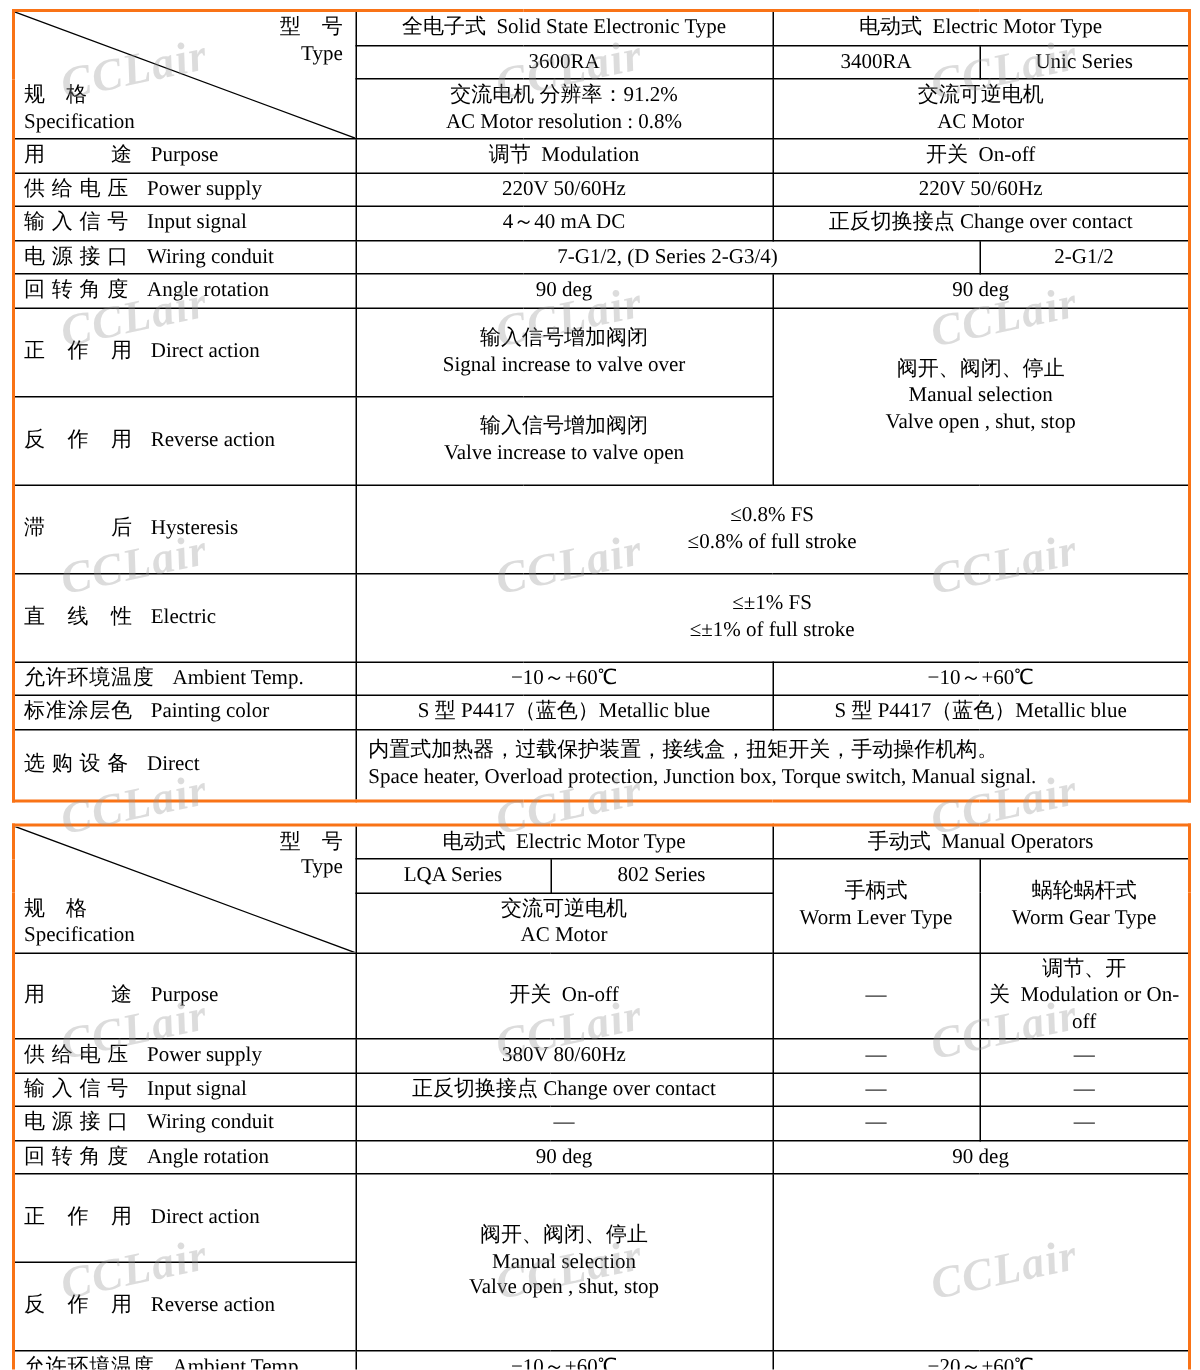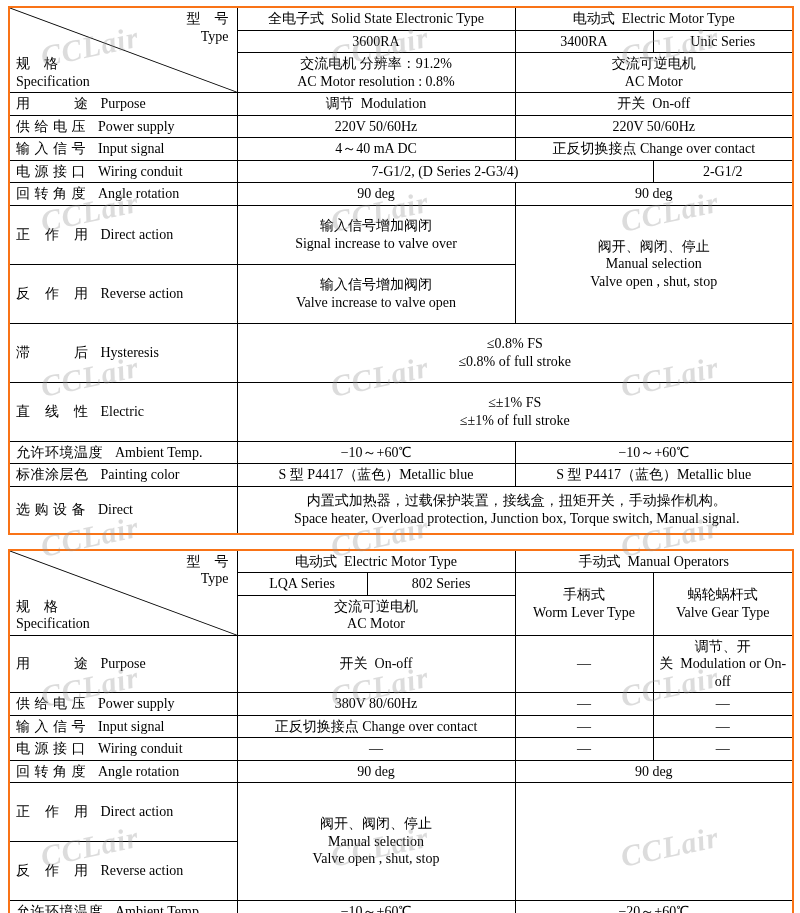--- a/index.html
+++ b/index.html
@@ -262,21 +262,21 @@
           <span class="cn">标准涂层色</span><span class="en">Painting color</span>
         </td>
         <td colspan="2">S 型 P4417（蓝色）Metallic blue</td>
         <td colspan="2">S 型 P4417（蓝色）Metallic blue</td>
       </tr>
 
       <tr>
         <td class="rowlabel tall">
           <span class="cn">选 购 设 备</span><span class="en">Direct</span>
         </td>
-        <td colspan="4" class="two-line tall" style="text-align:center; padding-left:8px !important;margin-left:45px;">
+        <td colspan="4" class="two-line tall" style="text-align:left; padding-left:8px !important;margin-left:45px;">
           <div>内置式加热器，过载保护装置，接线盒，扭矩开关，手动操作机构。</div>
           <div>Space heater, Overload protection, Junction box, Torque switch, Manual signal.</div>
         </td>
       </tr>
     </tbody>
   </table>
 
   <div class="spacer"></div>
 
   <table class="spec">
@@ -311,21 +311,21 @@
       </tr>
       <tr>
         <td>LQA Series</td>
         <td>802 Series</td>
         <td rowspan="2" class="two-line">
           <div>手柄式</div>
           <div>Worm Lever Type</div>
         </td>
         <td rowspan="2" class="two-line">
           <div>蜗轮蜗杆式</div>
-          <div>Valve Gear Type</div>
+          <div>Worm Gear Type</div>
         </td>
       </tr>
       <tr>
         <td colspan="2" class="two-line">
           <div>交流可逆电机</div>
           <div>AC Motor</div>
         </td>
       </tr>
 
       <tr>

